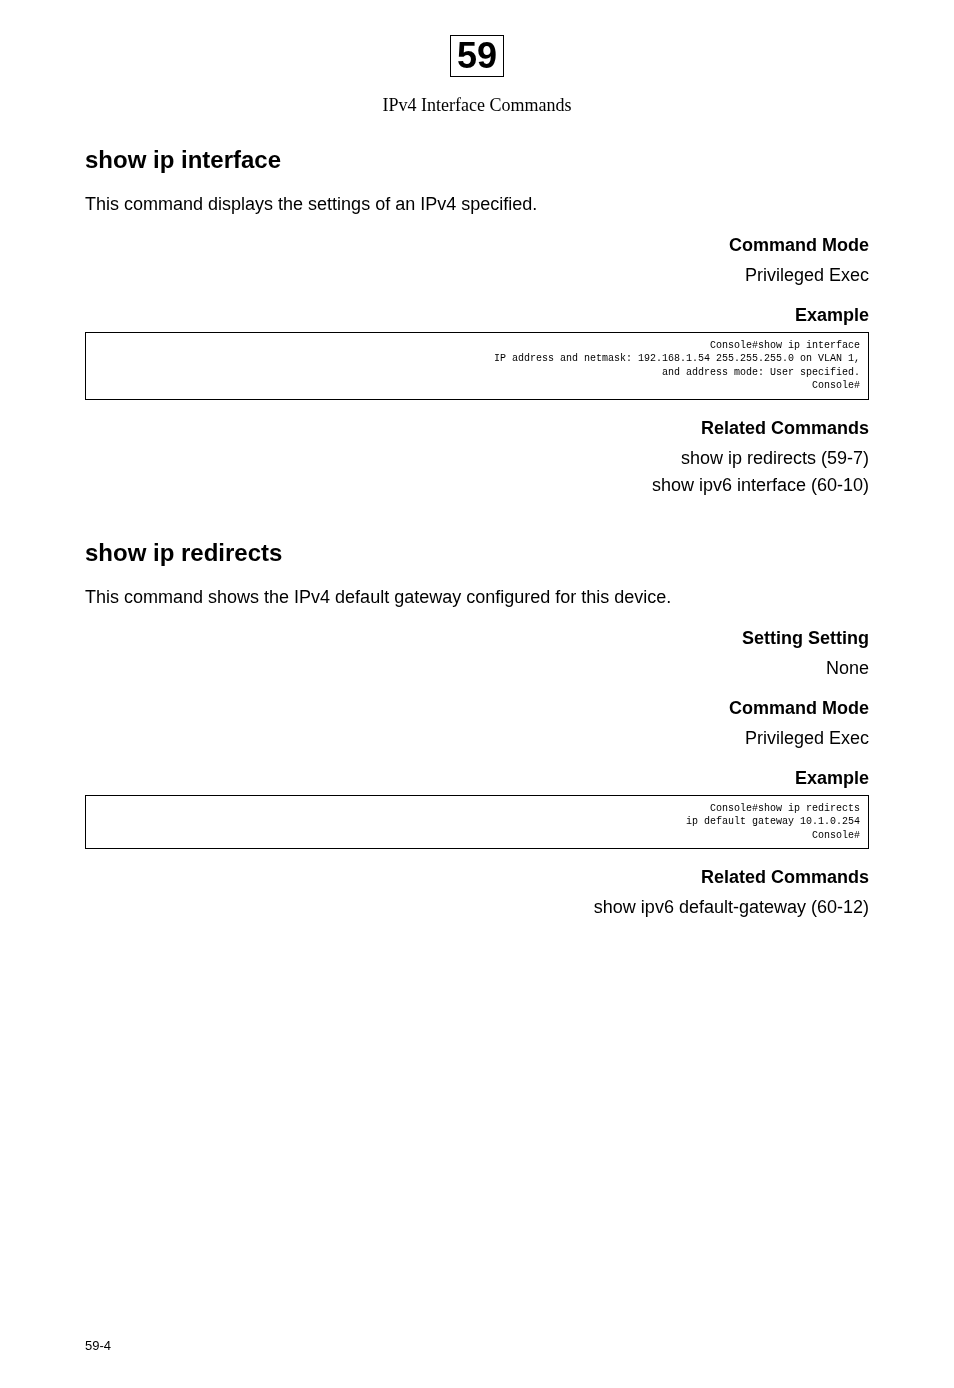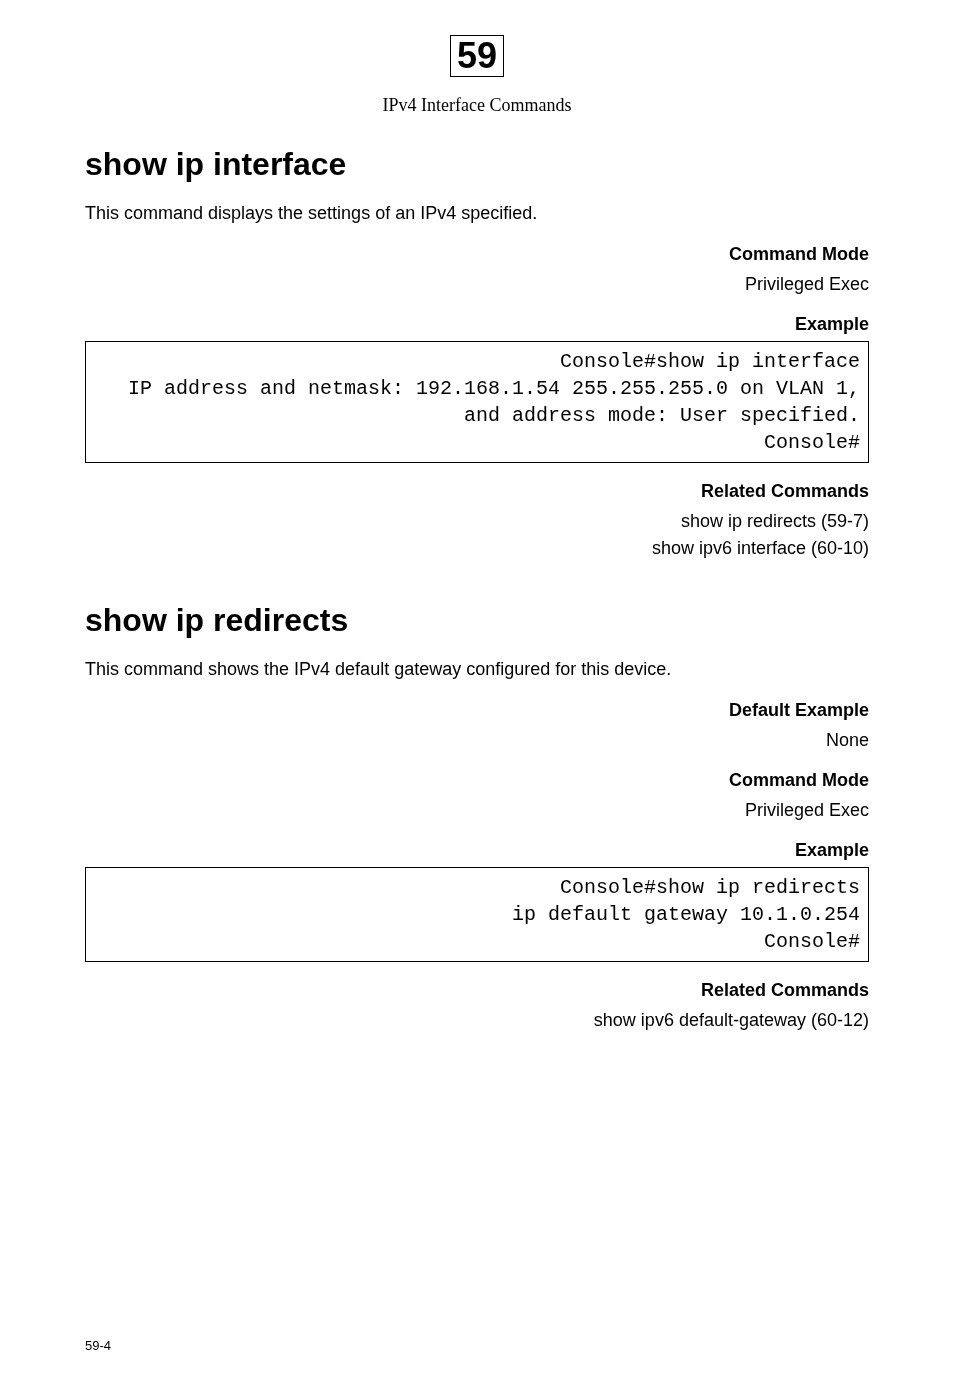--- a/index.html
+++ b/index.html
@@ -30,21 +30,21 @@
       padding: 0 6px;
       line-height: 1.1;
       font-family: Arial, Helvetica, sans-serif;
     }
     .chapter-title {
       font-size: 18px;
       font-weight: normal;
       font-family: Liberation Serif, serif;
     }
     h1.section-title {
-      font-size: 32px;
+      font-size: 24px;
       font-weight: bold;
       margin-top: 12px;
       margin-bottom: 18px;
     }
     p.body-text {
       font-size: 18px;
       margin-bottom: 18px;
       line-height: 1.4;
     }
     .block {
@@ -58,21 +58,21 @@
     }
     .block-value {
       font-size: 18px;
       padding-left: 36px;
       line-height: 1.5;
     }
     .code-box {
       border: 1px solid #000;
       padding: 6px 8px;
       font-family: "Courier New", Courier, monospace;
-      font-size: 20px;
+      font-size: 10px;
       white-space: pre;
       line-height: 1.35;
       margin-top: 6px;
       margin-bottom: 18px;
     }
     .page-number {
       position: absolute;
       bottom: 35px;
       left: 85px;
       font-size: 13px;
@@ -107,21 +107,21 @@
   <div class="block-label">Related Commands</div>
   <div class="block-value">show ip redirects (59-7)</div>
   <div class="block-value">show ipv6 interface (60-10)</div>
 </div>
 
 <h1 class="section-title">show ip redirects</h1>
 
 <p class="body-text">This command shows the IPv4 default gateway configured for this device.</p>
 
 <div class="block">
-  <div class="block-label">Default Example</div>
+  <div class="block-label">Setting Setting</div>
   <div class="block-value">None</div>
 </div>
 
 <div class="block">
   <div class="block-label">Command Mode</div>
   <div class="block-value">Privileged Exec</div>
 </div>
 
 <div class="block">
   <div class="block-label">Example</div>

